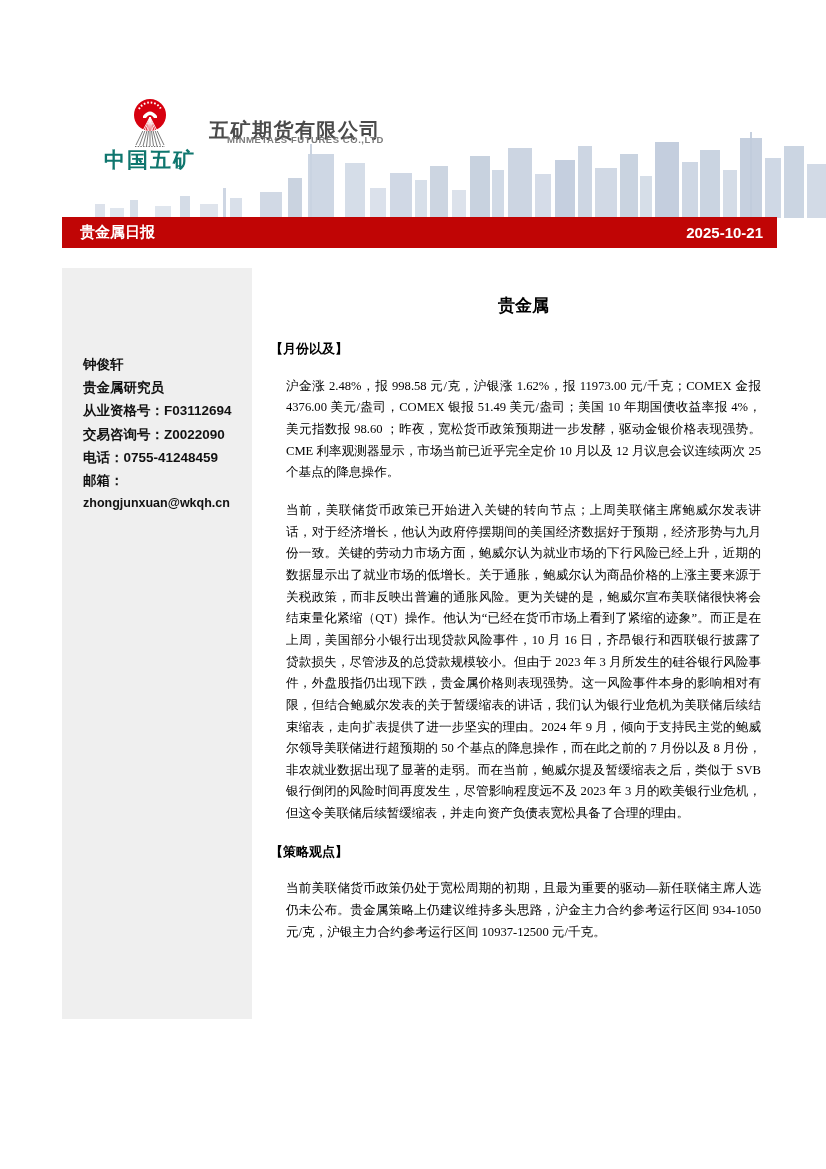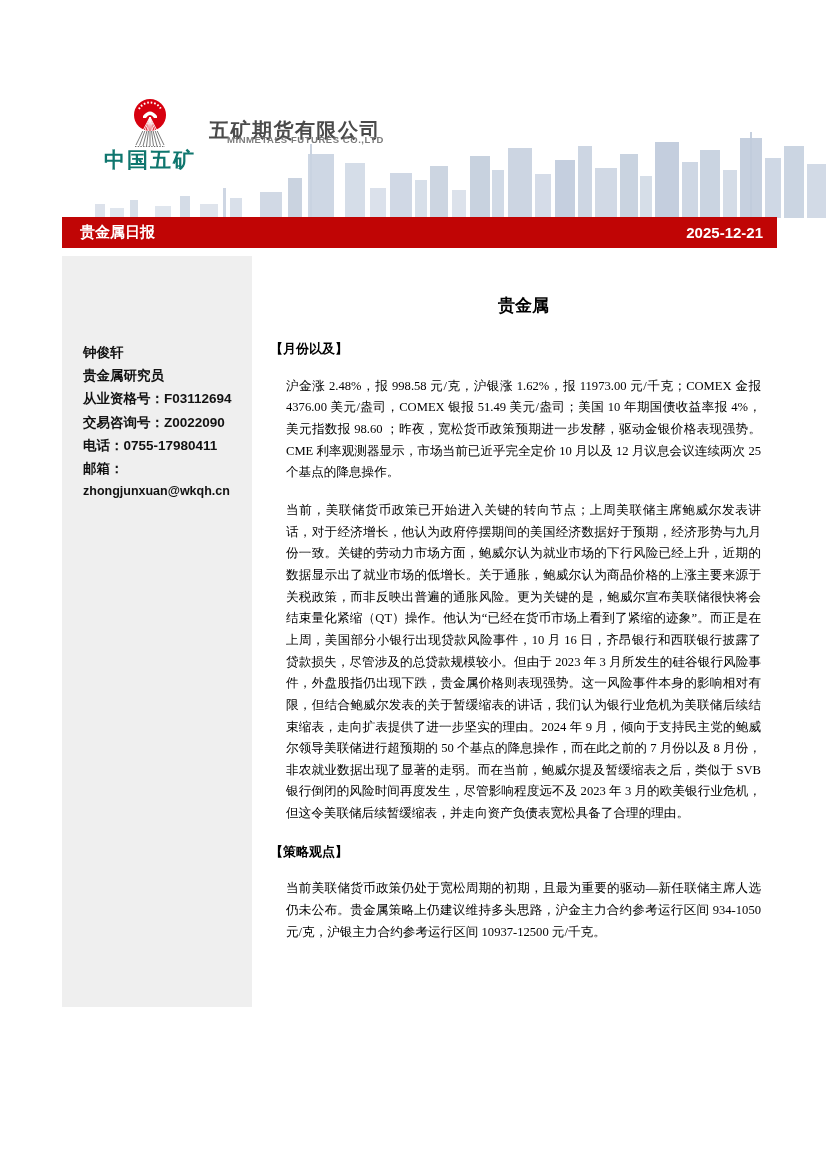--- a/index.html
+++ b/index.html
@@ -29,21 +29,21 @@
   .banner{
     position:absolute;left:62px;top:217px;width:715px;height:31px;
     background:#c00505;color:#ffffff;
     display:flex;justify-content:space-between;align-items:center;
     padding:0 14px 0 18px;box-sizing:border-box;
     font-family:"Liberation Sans","DejaVu Sans",sans-serif;
     font-weight:bold;font-size:15px;
   }
   
   .sidebar{
-    position:absolute;left:62px;top:256px;width:190px;height:751px;
+    position:absolute;left:62px;top:268px;width:190px;height:751px;
     background:#efefef;box-sizing:border-box;padding:85px 8px 0 21px;
     font-family:"Liberation Sans","DejaVu Sans",sans-serif;
     font-weight:bold;font-size:13.5px;color:#111;
   }
   .sidebar .line{line-height:23.2px;white-space:nowrap;}
   .sidebar .line.email{font-size:12.5px;}
   
   .content{position:absolute;left:270px;top:293px;width:507px;}
   .content h1{
     font-size:17px;font-weight:bold;text-align:center;
@@ -130,29 +130,29 @@
         <rect x="680" y="8" width="22" height="80" fill="#c0cbdc"></rect>
         <rect x="705" y="28" width="16" height="60" fill="#cad4e2"></rect>
         <rect x="724" y="16" width="20" height="72" fill="#c5d0df"></rect>
         <rect x="747" y="34" width="19" height="54" fill="#cdd6e3"></rect>
       </g>
     </svg>
   </div>
 
   <div class="banner">
     <span>贵金属日报</span>
-    <span>2025-12-21</span>
+    <span>2025-10-21</span>
   </div>
 
   <aside class="sidebar">
     <div class="line">钟俊轩</div>
     <div class="line">贵金属研究员</div>
     <div class="line">从业资格号：F03112694</div>
     <div class="line">交易咨询号：Z0022090</div>
-    <div class="line">电话：0755-17980411</div>
+    <div class="line">电话：0755-41248459</div>
     <div class="line">邮箱：</div>
     <div class="line email">zhongjunxuan@wkqh.cn</div>
   </aside>
 
   <main class="content">
     <h1>贵金属</h1>
 
     <section>
       <div class="section-heading">【月份以及】</div>
       <p>沪金涨 2.48%，报 998.58 元/克，沪银涨 1.62%，报 11973.00 元/千克；COMEX 金报 4376.00 美元/盎司，COMEX 银报 51.49 美元/盎司；美国 10 年期国债收益率报 4%，美元指数报 98.60 ；昨夜，宽松货币政策预期进一步发酵，驱动金银价格表现强势。CME 利率观测器显示，市场当前已近乎完全定价 10 月以及 12 月议息会议连续两次 25 个基点的降息操作。</p>

